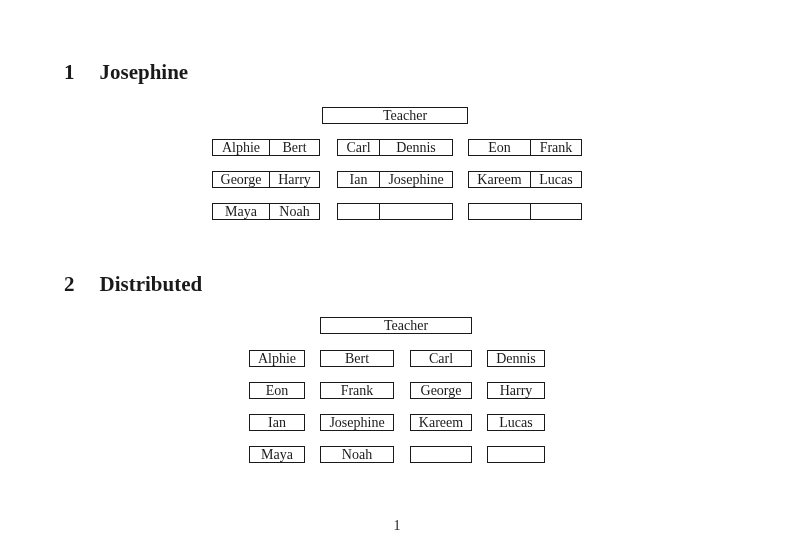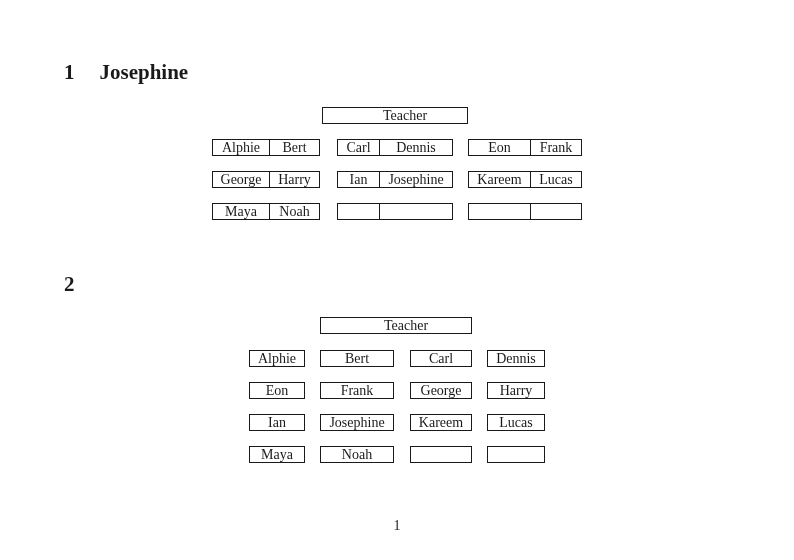--- a/index.html
+++ b/index.html
@@ -93,20 +93,21 @@
     <div class="cell s1"></div>
     <div class="cell s2"></div>
   </div>
   <div class="desk cc r3">
     <div class="cell s1"></div>
     <div class="cell s2"></div>
   </div>
 
   <div class="heading h-distributed">
     <span>2</span>
+    <span>Distributed</span>
   </div>
 
   <div class="teacher t-distributed">Teacher</div>
 
   <div class="desk d1 dr1">
     <div class="cell solo">Alphie</div>
   </div>
   <div class="desk d2 dr1">
     <div class="cell solo">Bert</div>
   </div>

